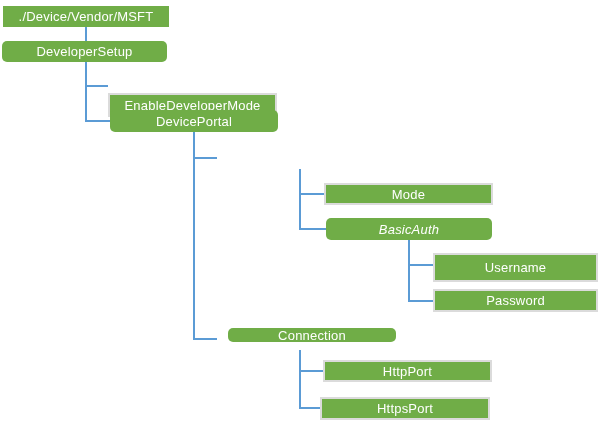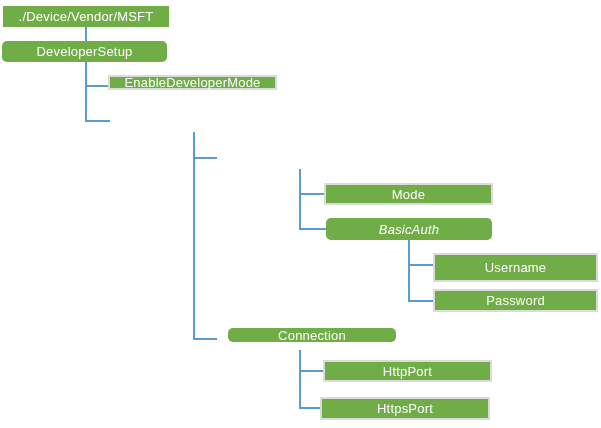--- a/index.html
+++ b/index.html
@@ -65,22 +65,23 @@
   <div class="conn" style="left:408px; top:300px; width:25px; height:2px;"></div>
 
   <div class="conn" style="left:299px; top:350px; width:2px; height:59px;"></div>
   <div class="conn" style="left:299px; top:370px; width:24px; height:2px;"></div>
   <div class="conn" style="left:299px; top:407px; width:24px; height:2px;"></div>
 
   <div class="node rounded" style="left:3px; top:6px; width:166px; height:21px;">./Device/Vendor/MSFT</div>
 
   <div class="node pill" style="left:2px; top:41px; width:165px; height:21px;">DeveloperSetup</div>
 
-  <div class="node rect" style="left:108px; top:75px; width:169px; height:15px;">EnableDeveloperMode</div>
+  <div class="node rect" style="left:108px; top:93px; width:169px; height:24px;">EnableDeveloperMode</div>
 
+  <div class="node pill" style="left:110px; top:110px; width:168px; height:22px;">DevicePortal</div>
 
 
   <div class="node rect" style="left:324px; top:183px; width:169px; height:22px;">Mode</div>
 
   <div class="node pill" style="left:326px; top:218px; width:166px; height:22px;font-style:italic;">BasicAuth</div>
 
   <div class="node rect" style="left:433px; top:253px; width:165px; height:29px;">Username</div>
 
   <div class="node rect" style="left:433px; top:289px; width:165px; height:23px;">Password</div>
 

